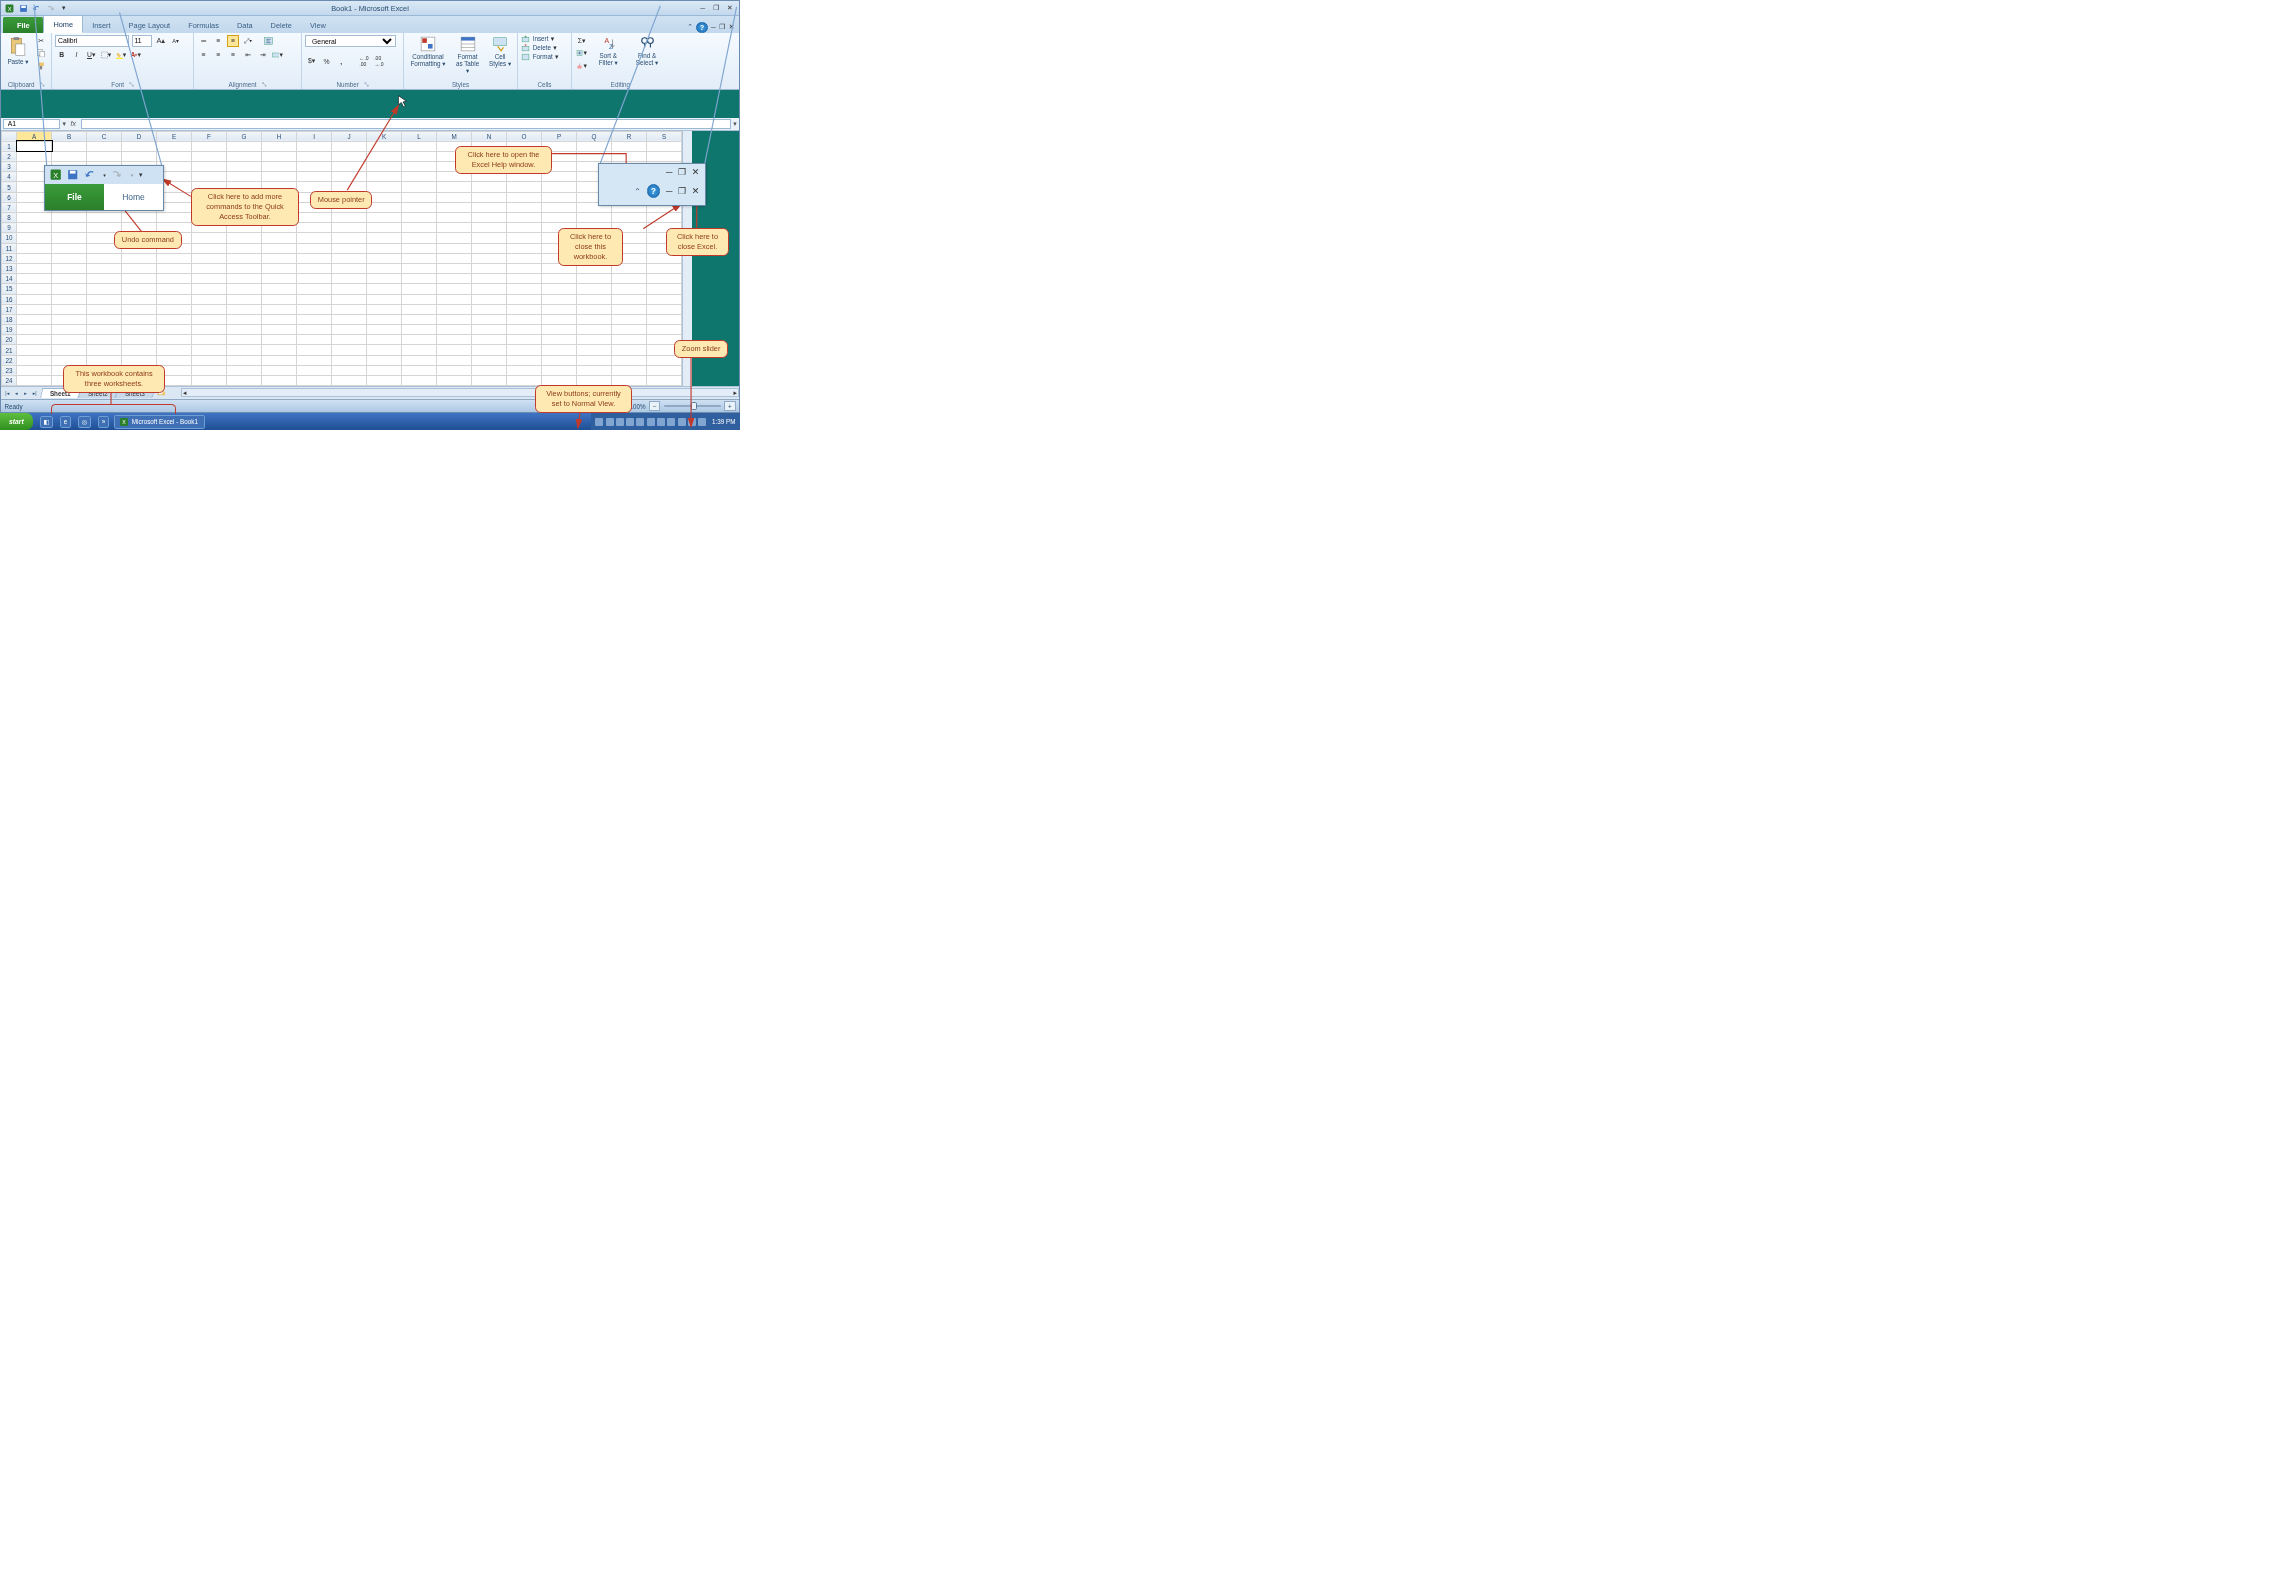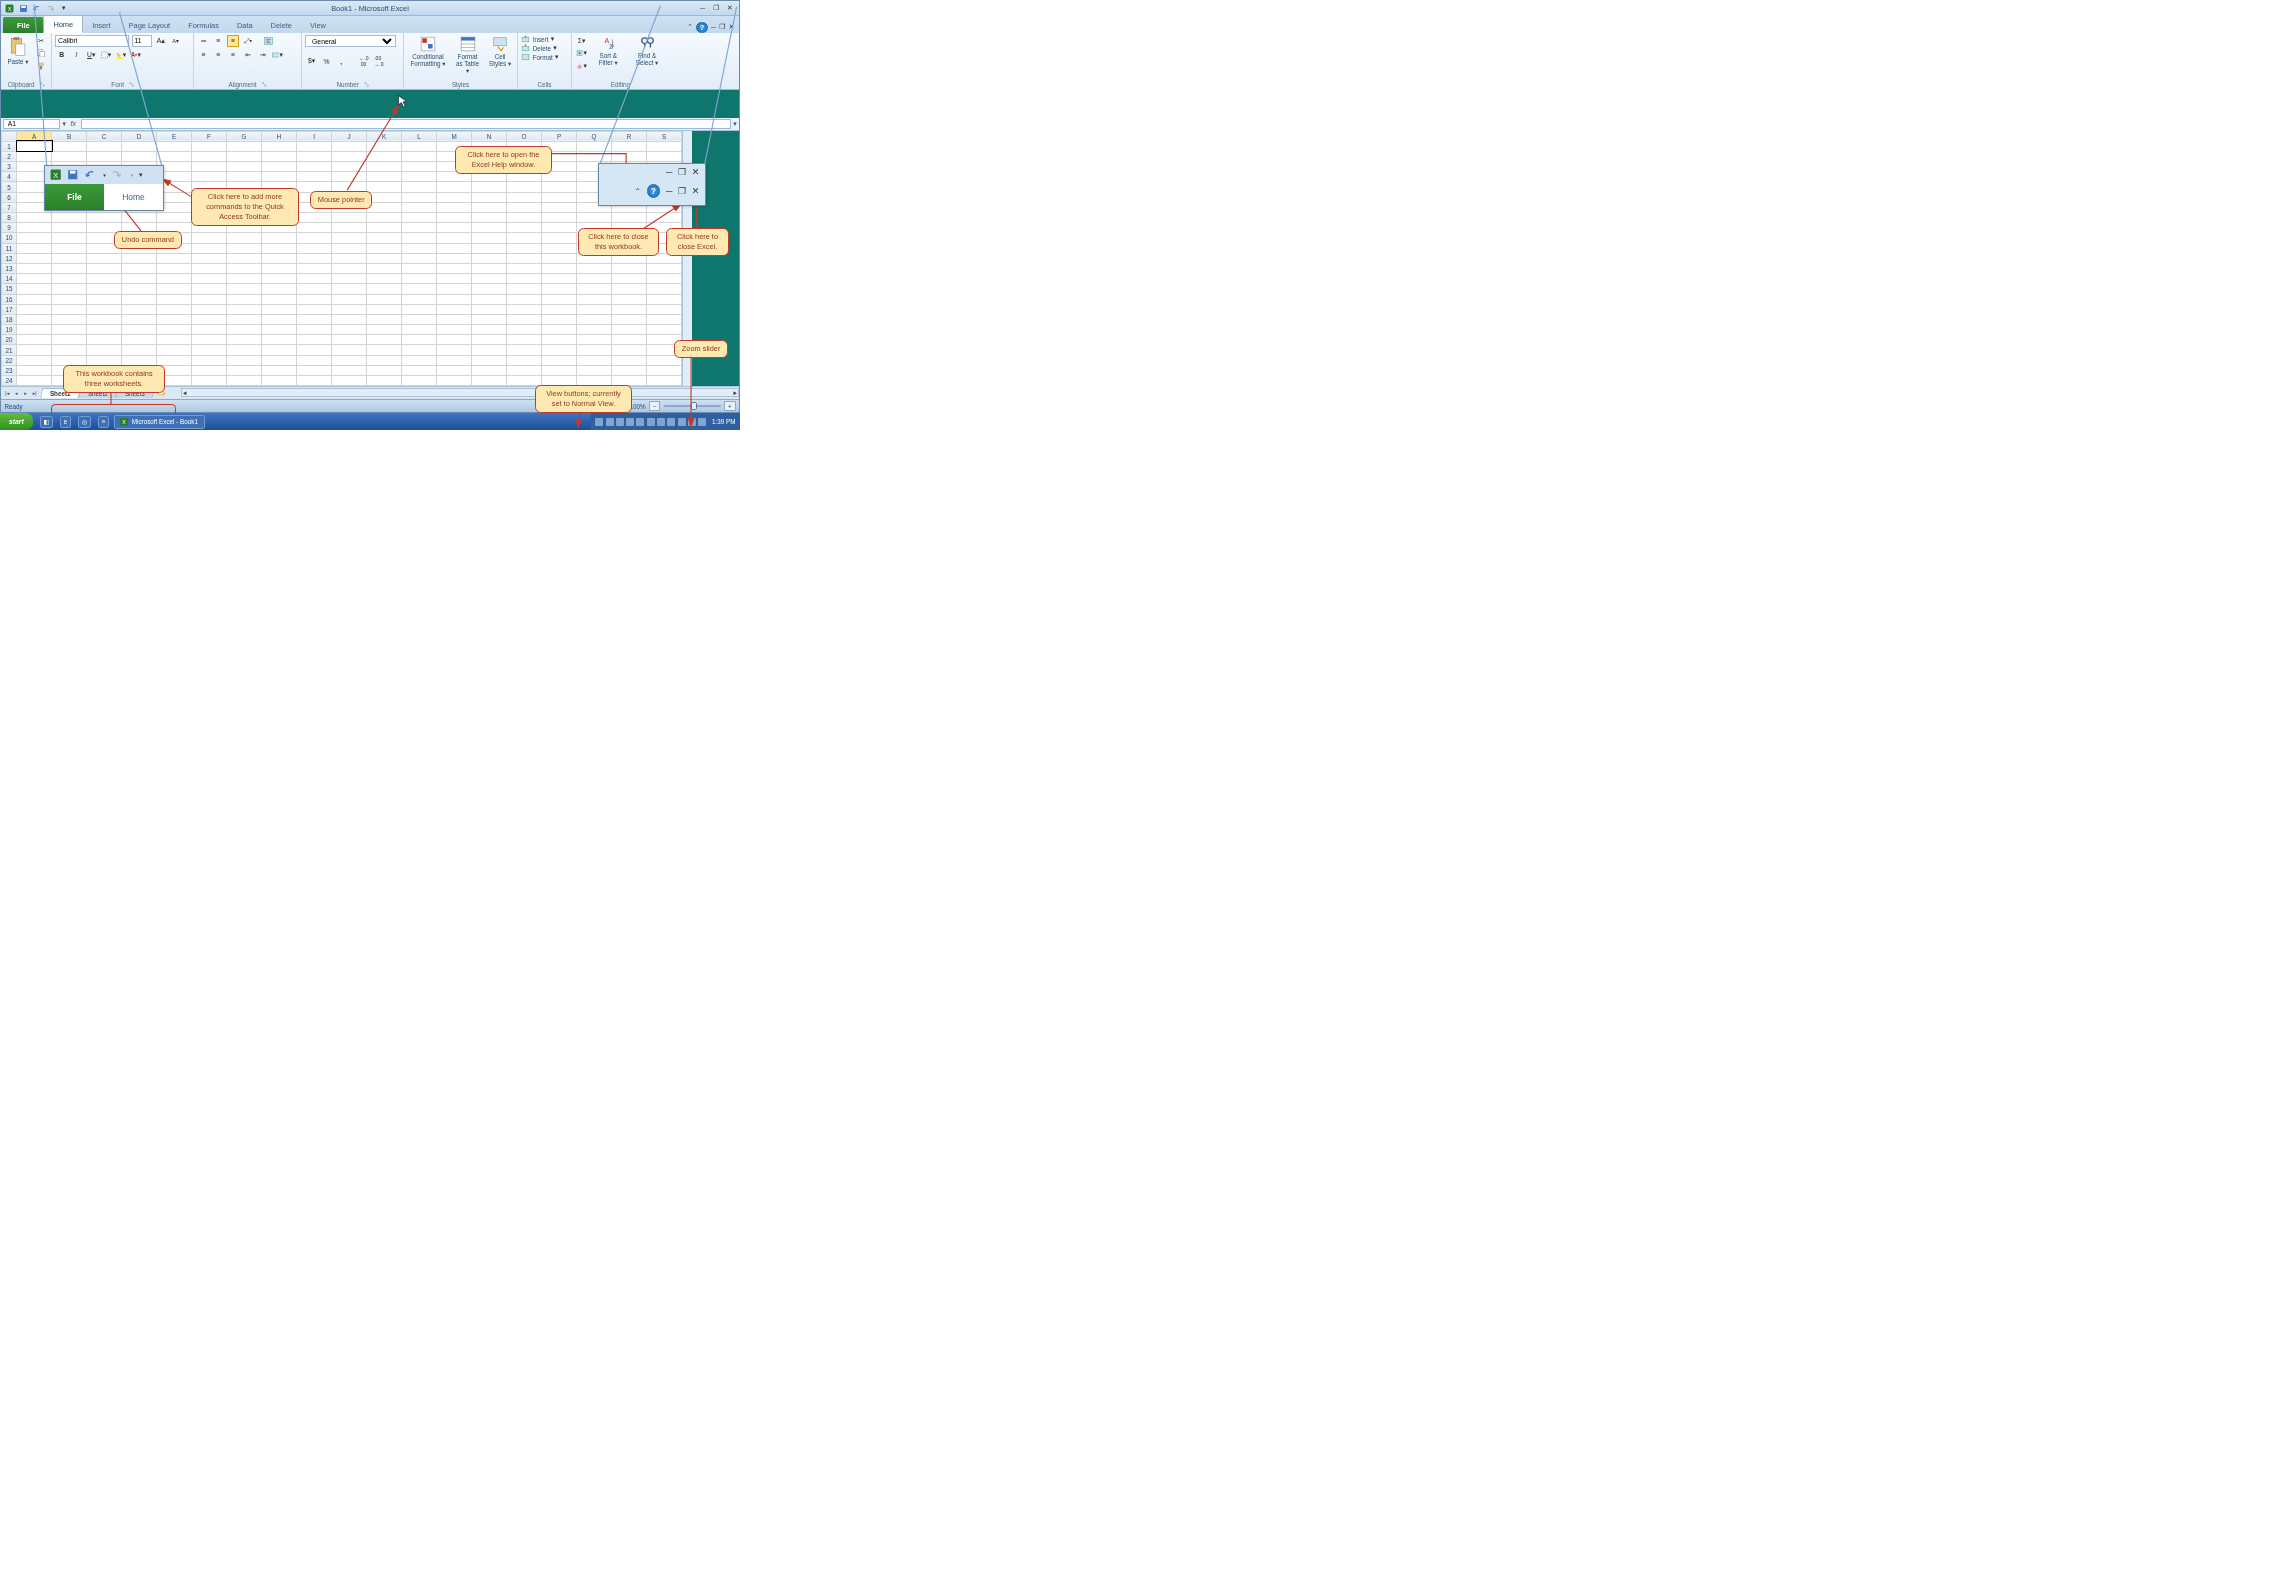--- a/index.html
+++ b/index.html
@@ -23,21 +23,21 @@
 .help-btn { width: 11.4px; height: 11.4px; border-radius: 50%; background: radial-gradient(#3fa0e6,#1f6bb0); color: #fff; display: flex; align-items: center; justify-content: center; font-weight: bold; font-size: 7.4px; border: 0.6px solid #1f6bb0; }
 
 
 .ribbon { background: linear-gradient(#f5faff,#e2edf8); display: flex; border-bottom: 0.6px solid #9bb8d5; height: 57px; }
 .rgroup { border-right: 0.6px solid #c1d4e8; display: flex; flex-direction: column; justify-content: space-between; padding: 2.3px 3.4px 1.1px 3.4px; }
 .rgroup-content { display: flex; gap: 3.4px; align-items: flex-start; flex: 1; }
 .rgroup-label { font-size: 6.3px; color: #4a6a8a; text-align: center; padding-top: 1.1px; display: flex; justify-content: center; gap: 3.4px; }
 .dlg { font-size: 5.1px; color: #4a6a8a; margin-left: 2.3px; }
 .big-btn { display: flex; flex-direction: column; align-items: center; justify-content: center; padding: 1.1px 2.3px; min-width: 27px; text-align: center; cursor: pointer; }
 .big-btn .lbl { font-size: 6.3px; color: #2a4d71; margin-top: 1.1px; }
-.sm-row { display: flex; gap: 2.3px; align-items: center; }
+.sm-row { display: flex; gap: 2.3px; align-items: flex-start; }
 .sm-btn { width: 12.5px; height: 11.4px; display: flex; align-items: center; justify-content: center; border: 0.6px solid transparent; cursor: pointer; }
 .col { display: flex; flex-direction: column; gap: 1.1px; }
 select, input.font-box { font-size: 6.8px; border: 0.6px solid #a6bcd3; padding: 0.6px 1.7px; background: #fff; height: 11.4px; }
 
 
 .formula-bar { display: flex; align-items: center; background: #e9f1f9; border-bottom: 0.6px solid #aac1d8; height: 12.5px; margin-top: 28px; }
 .namebox { width: 57px; border: 0.6px solid #9bb8d5; background: #fff; padding: 0.6px 3.4px; margin: 0 2.3px; font-size: 6.8px; }
 .fx { padding: 0 4.6px; font-style: italic; color: #555; }
 .formula-input { flex: 1; background: #fff; border: 0.6px solid #9bb8d5; height: 10.2px; }
 
@@ -1055,21 +1055,21 @@
     <span style="font-size:9px;">─</span>
     <span style="font-size:9px;">❐</span>
     <span style="font-size:9px;">✕</span>
   </div>
 </div>
 
 <div class="callout" style="left:455px; top:146px; width:97px;">Click here to open the Excel Help window.</div>
 <div class="callout" style="left:191px; top:188px; width:108px;">Click here to add more commands to the Quick Access Toolbar.</div>
 <div class="callout" style="left:114px; top:231px;">Undo command</div>
 <div class="callout" style="left:310px; top:191px;">Mouse pointer</div>
-<div class="callout" style="left:578px; top:228px; width:81px;">Click here to close this workbook.</div>
+<div class="callout" style="left:558px; top:228px; width:65px;">Click here to close this workbook.</div>
 <div class="callout" style="left:666px; top:228px; width:63px;">Click here to close Excel.</div>
 <div class="callout" style="left:674px; top:340px;">Zoom slider</div>
 <div class="callout" style="left:535px; top:385px; width:97px;">View buttons; currently set to Normal View.</div>
 <div class="callout" style="left:63px; top:365px; width:102px;">This workbook contains three worksheets.</div>
 <div class="callout" style="left:205px; top:478px; width:97px;">Files that are currently open will appear here.</div>
 
 <div class="bracket" style="left:51px; top:404px; width:125px; border-radius:4.6px 4.6px 0 0;"></div>
 
 <svg class="arrows" width="740" height="518" viewBox="0 0 1300 910">
   <defs>

